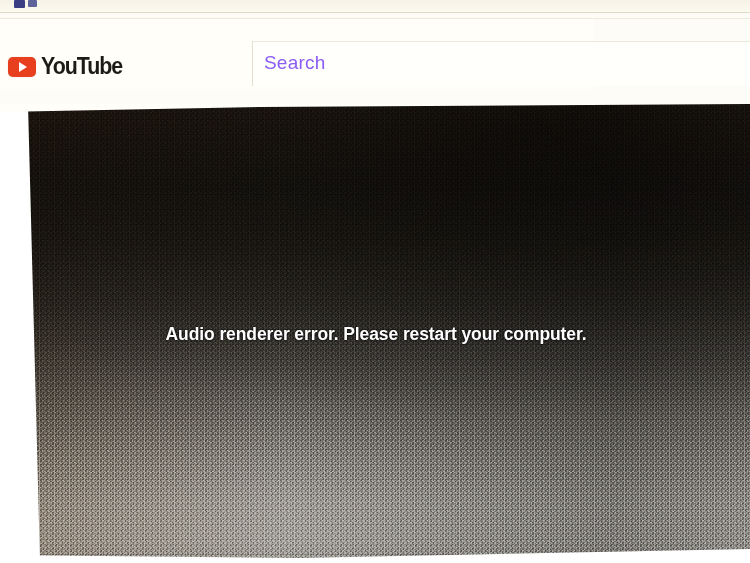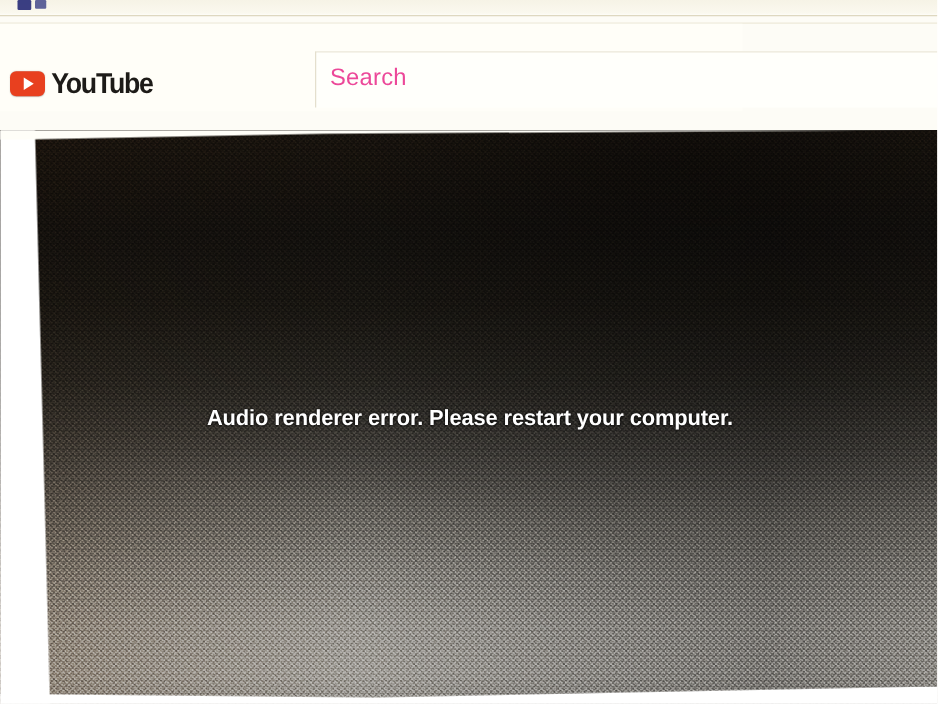--- a/index.html
+++ b/index.html
@@ -113,21 +113,21 @@
     border-left: 1px solid #e4dfcd;
     border-top: 1px solid #ece8d9;
     box-sizing: border-box;
   }
   .search-input-text {
     position: absolute;
     left: 11px;
     top: 10px;
     font-family: "Liberation Sans", sans-serif;
     font-size: 19px;
-    color: #ec4899;
+    color: #8b5cf6;
     letter-spacing: .2px;
     filter: blur(0.3px);
   }
 
   
   .player {
     position: absolute;
     left: 0;
     top: 104px;
     width: 750px;

